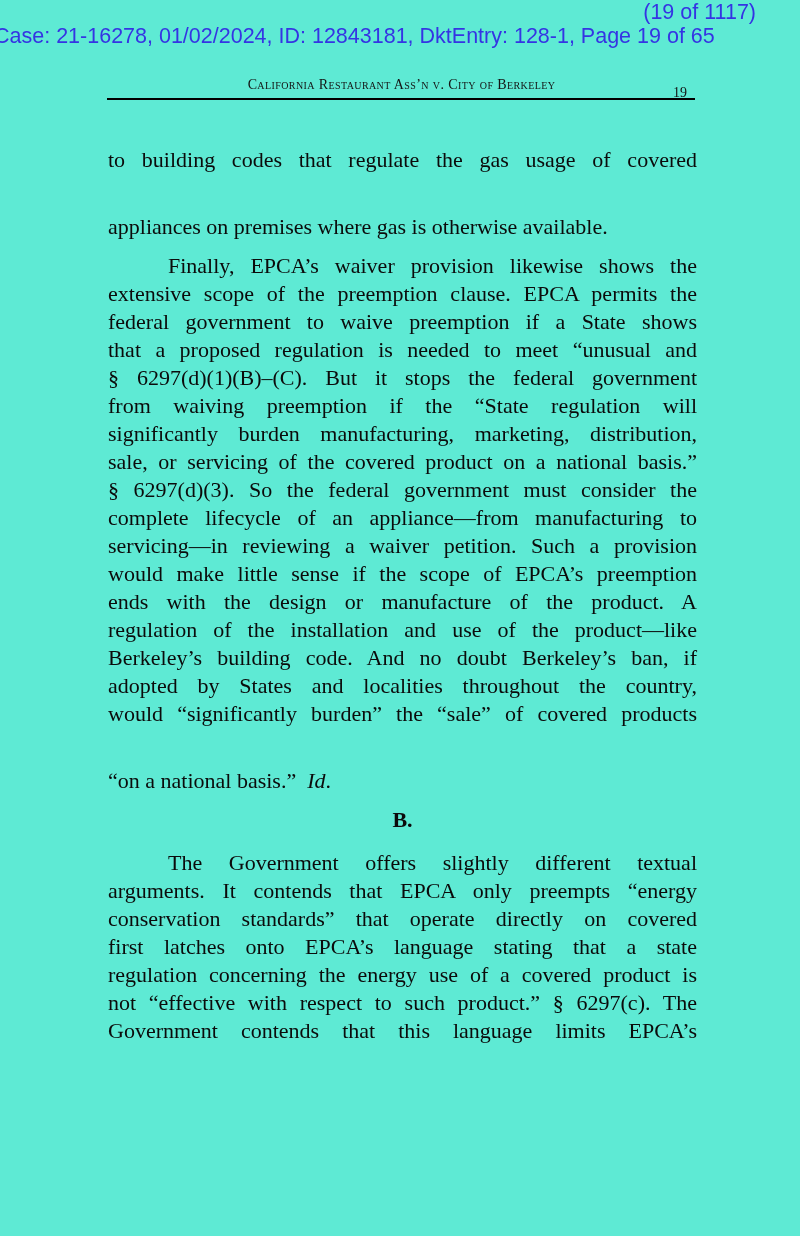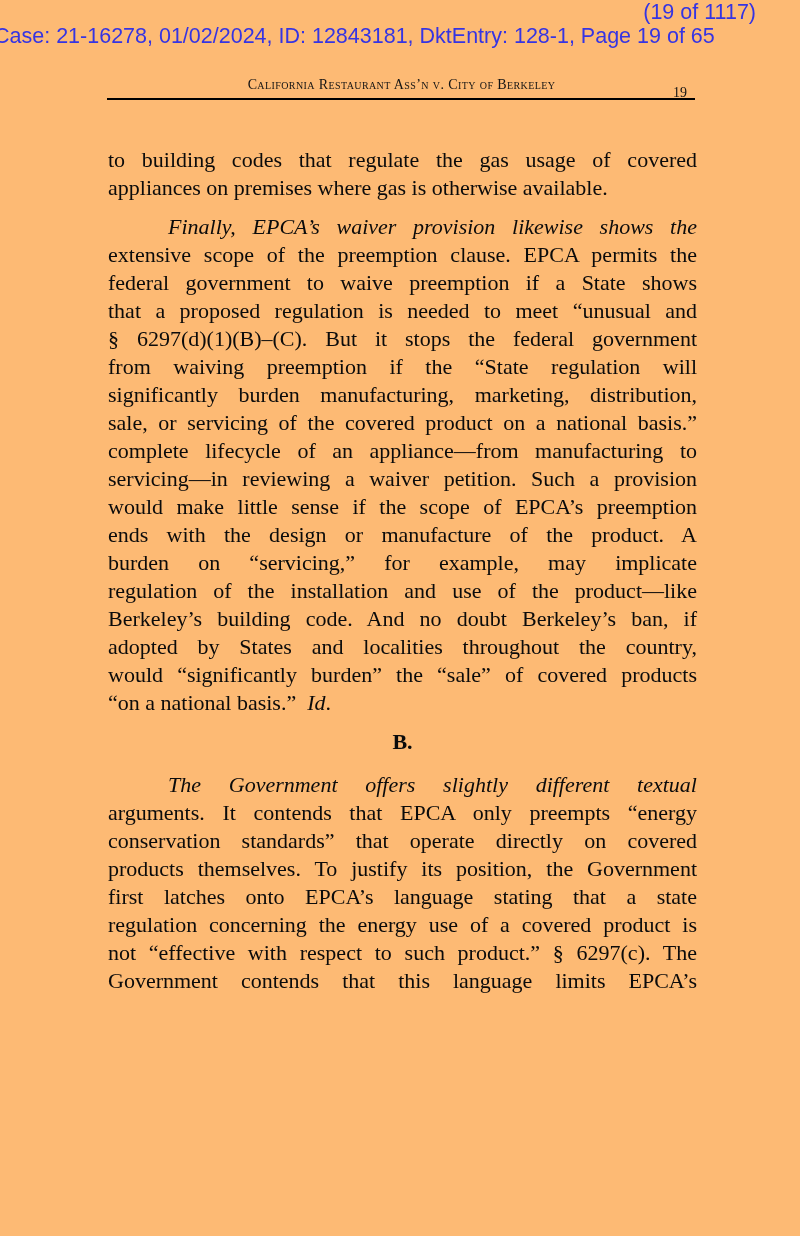--- a/index.html
+++ b/index.html
@@ -1,20 +1,20 @@
 <!DOCTYPE html>
 <html><head>
 <meta charset="utf-8">
 <style>
   html, body { margin: 0; padding: 0; background: #ffffff; }
   .page {
     position: relative;
     width: 800px;
     height: 1236px;
-    background: #fdba74;
+    background: #5eead4;
     overflow: hidden;
     font-family: "Liberation Serif", serif;
     color: #0b0b0b;
   }
   .stamp-line {
     position: absolute;
     font-family: "Liberation Sans", sans-serif;
     font-size: 21.5px;
     line-height: 25px;
     color: #3534e3;
@@ -53,22 +53,22 @@
   .page-body {
     position: absolute;
     left: 108px;
     top: 146px;
     width: 589px;
     font-size: 22px;
     line-height: 28px;
   }
   .para { margin: 0 0 11px 0; }
   .line { text-align: justify; text-align-last: justify; }
-  .line.last { text-align-last: left; }
-  .line.indent { text-indent: 60px; font-style: italic; }
+  .line.last { text-align-last: left; margin-top: 39px; }
+  .line.indent { text-indent: 60px; }
   .heading {
     text-align: center;
     font-weight: bold;
     margin: 0 0 15px 0;
     line-height: 28px;
   }
   .it { font-style: italic; }
 </style>
 </head>
 <body>
@@ -90,36 +90,35 @@
       </div>
       <div class="para">
         <div class="line indent">Finally, EPCA’s waiver provision likewise shows the</div>
         <div class="line">extensive scope of the preemption clause. EPCA permits the</div>
         <div class="line">federal government to waive preemption if a State shows</div>
         <div class="line">that a proposed regulation is needed to meet “unusual and</div>
         <div class="line">§ 6297(d)(1)(B)–(C). But it stops the federal government</div>
         <div class="line">from waiving preemption if the “State regulation will</div>
         <div class="line">significantly burden manufacturing, marketing, distribution,</div>
         <div class="line">sale, or servicing of the covered product on a national basis.”</div>
+        <div class="line">§ 6297(d)(3). So the federal government must consider the</div>
         <div class="line">complete lifecycle of an appliance—from manufacturing to</div>
         <div class="line">servicing—in reviewing a waiver petition. Such a provision</div>
         <div class="line">would make little sense if the scope of EPCA’s preemption</div>
         <div class="line">ends with the design or manufacture of the product. A</div>
-        <div class="line">burden on “servicing,” for example, may implicate</div>
         <div class="line">regulation of the installation and use of the product—like</div>
         <div class="line">Berkeley’s building code. And no doubt Berkeley’s ban, if</div>
         <div class="line">adopted by States and localities throughout the country,</div>
         <div class="line">would “significantly burden” the “sale” of covered products</div>
         <div class="line last"><span>“on a national basis.”&nbsp; </span><span class="it">Id</span><span>.</span></div>
       </div>
       <div class="heading">B.</div>
       <div class="para">
         <div class="line indent">The Government offers slightly different textual</div>
         <div class="line">arguments. It contends that EPCA only preempts “energy</div>
         <div class="line">conservation standards” that operate directly on covered</div>
-        <div class="line">products themselves. To justify its position, the Government</div>
         <div class="line">first latches onto EPCA’s language stating that a state</div>
         <div class="line">regulation concerning the energy use of a covered product is</div>
         <div class="line">not “effective with respect to such product.” § 6297(c). The</div>
         <div class="line">Government contends that this language limits EPCA’s</div>
       </div>
     </div>
 </div>
 
 </body></html>

